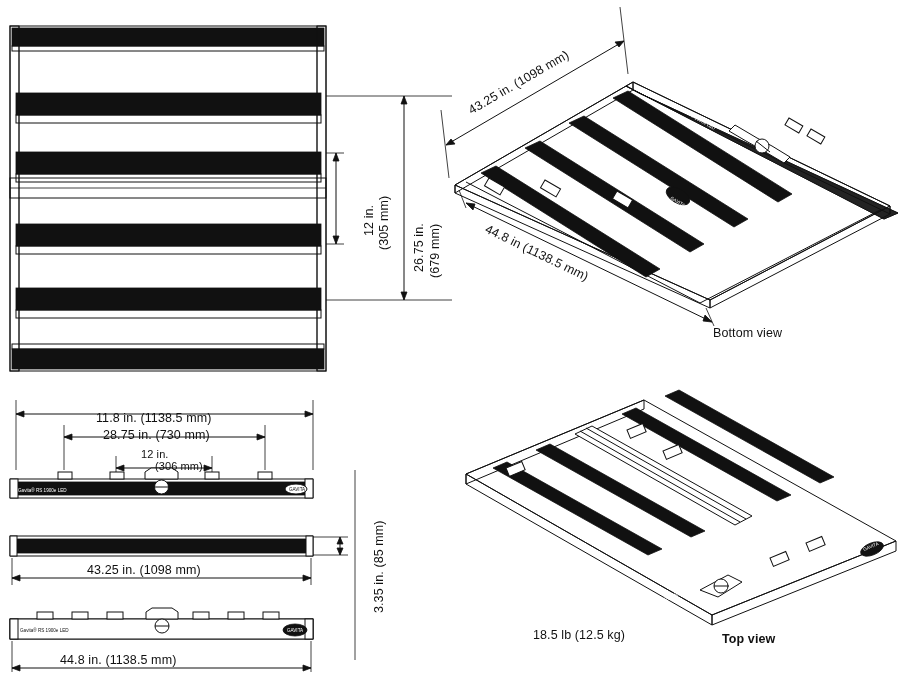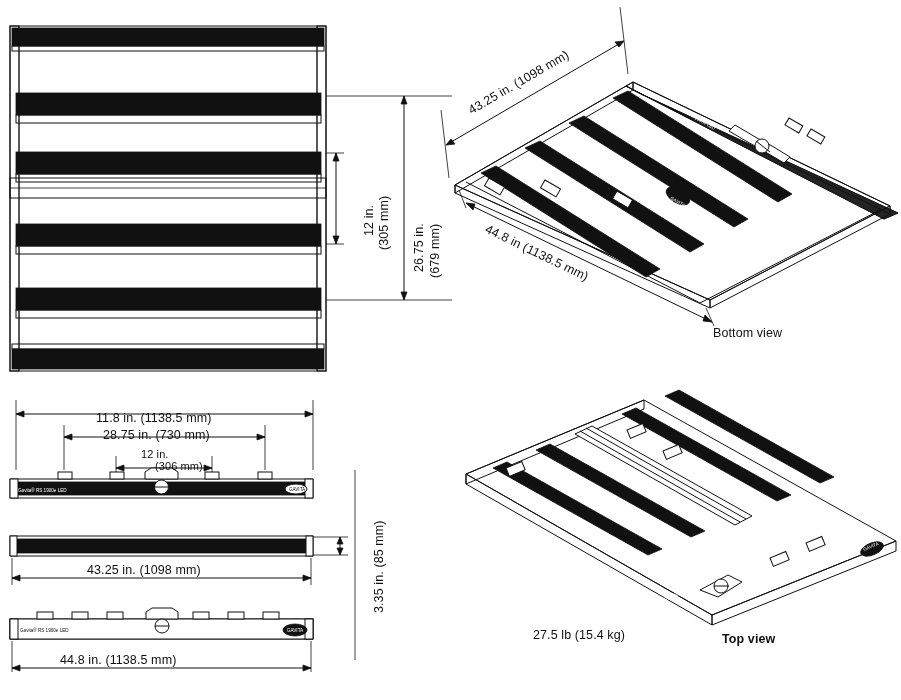--- a/index.html
+++ b/index.html
@@ -261,16 +261,16 @@
 <div class="lbl" style="left:96px;top:396px;margin-top:15px;">11.8 in. (1138.5 mm)</div>
 <div class="lbl" style="left:103px;top:428px;text-align:center;">28.75 in. (730 mm)</div>
 <div class="lbl small" style="left:141px;top:448px;">12 in.</div>
 <div class="lbl small" style="left:131px;top:460px;margin-left:24px;">(306 mm)</div>
 
 <div class="lbl" style="left:87px;top:563px;">43.25 in. (1098 mm)</div>
 <div class="lbl rot90" style="left:372px;top:613px;">3.35 in. (85 mm)</div>
 
 <div class="lbl" style="left:60px;top:653px;text-align:center;">44.8 in. (1138.5 mm)</div>
 
-<div class="lbl" style="left:533px;top:628px;">27.5 lb (15.4 kg)</div>
+<div class="lbl" style="left:533px;top:628px;">18.5 lb (12.5 kg)</div>
 <div class="lbl" style="left:722px;top:632px;font-weight:bold;">Top view</div>
 
 </div>
 
 </body></html>

